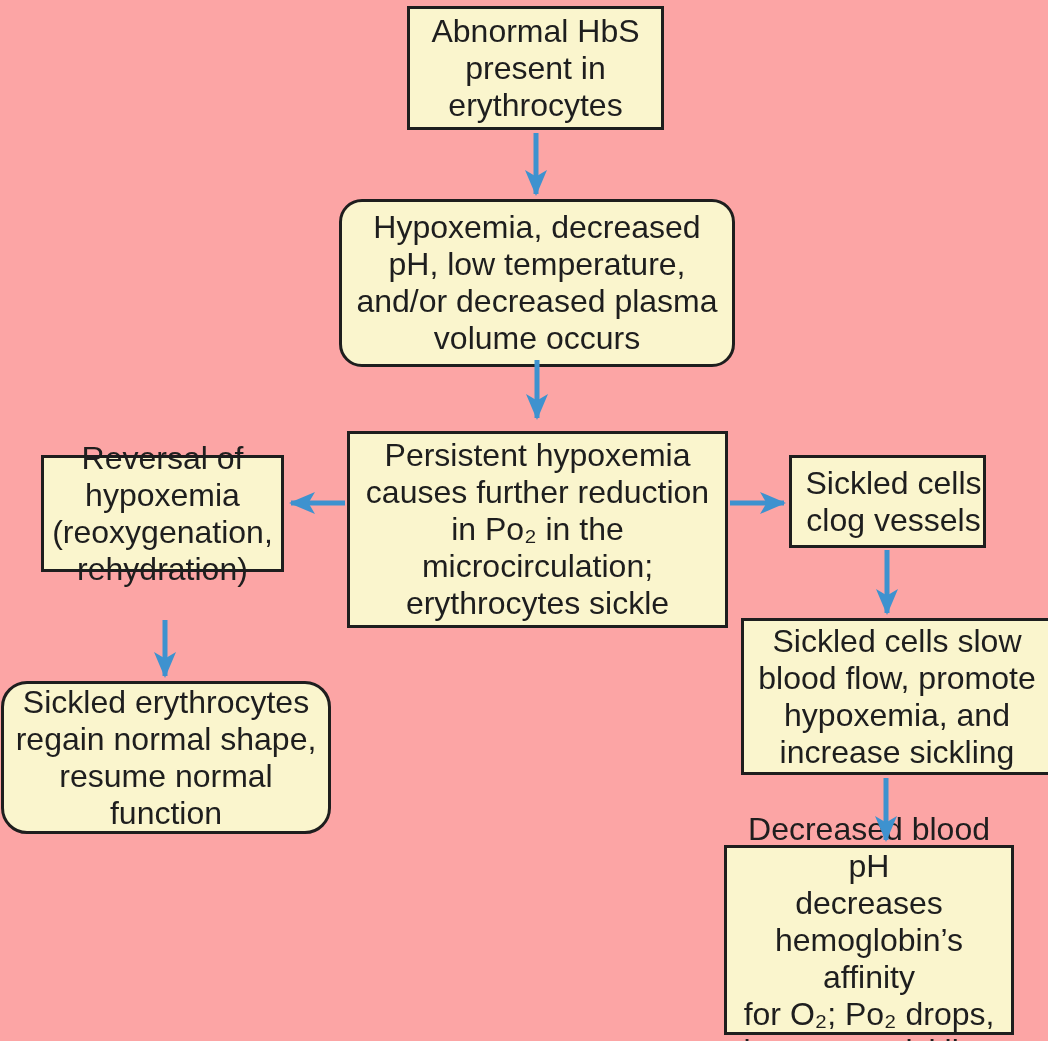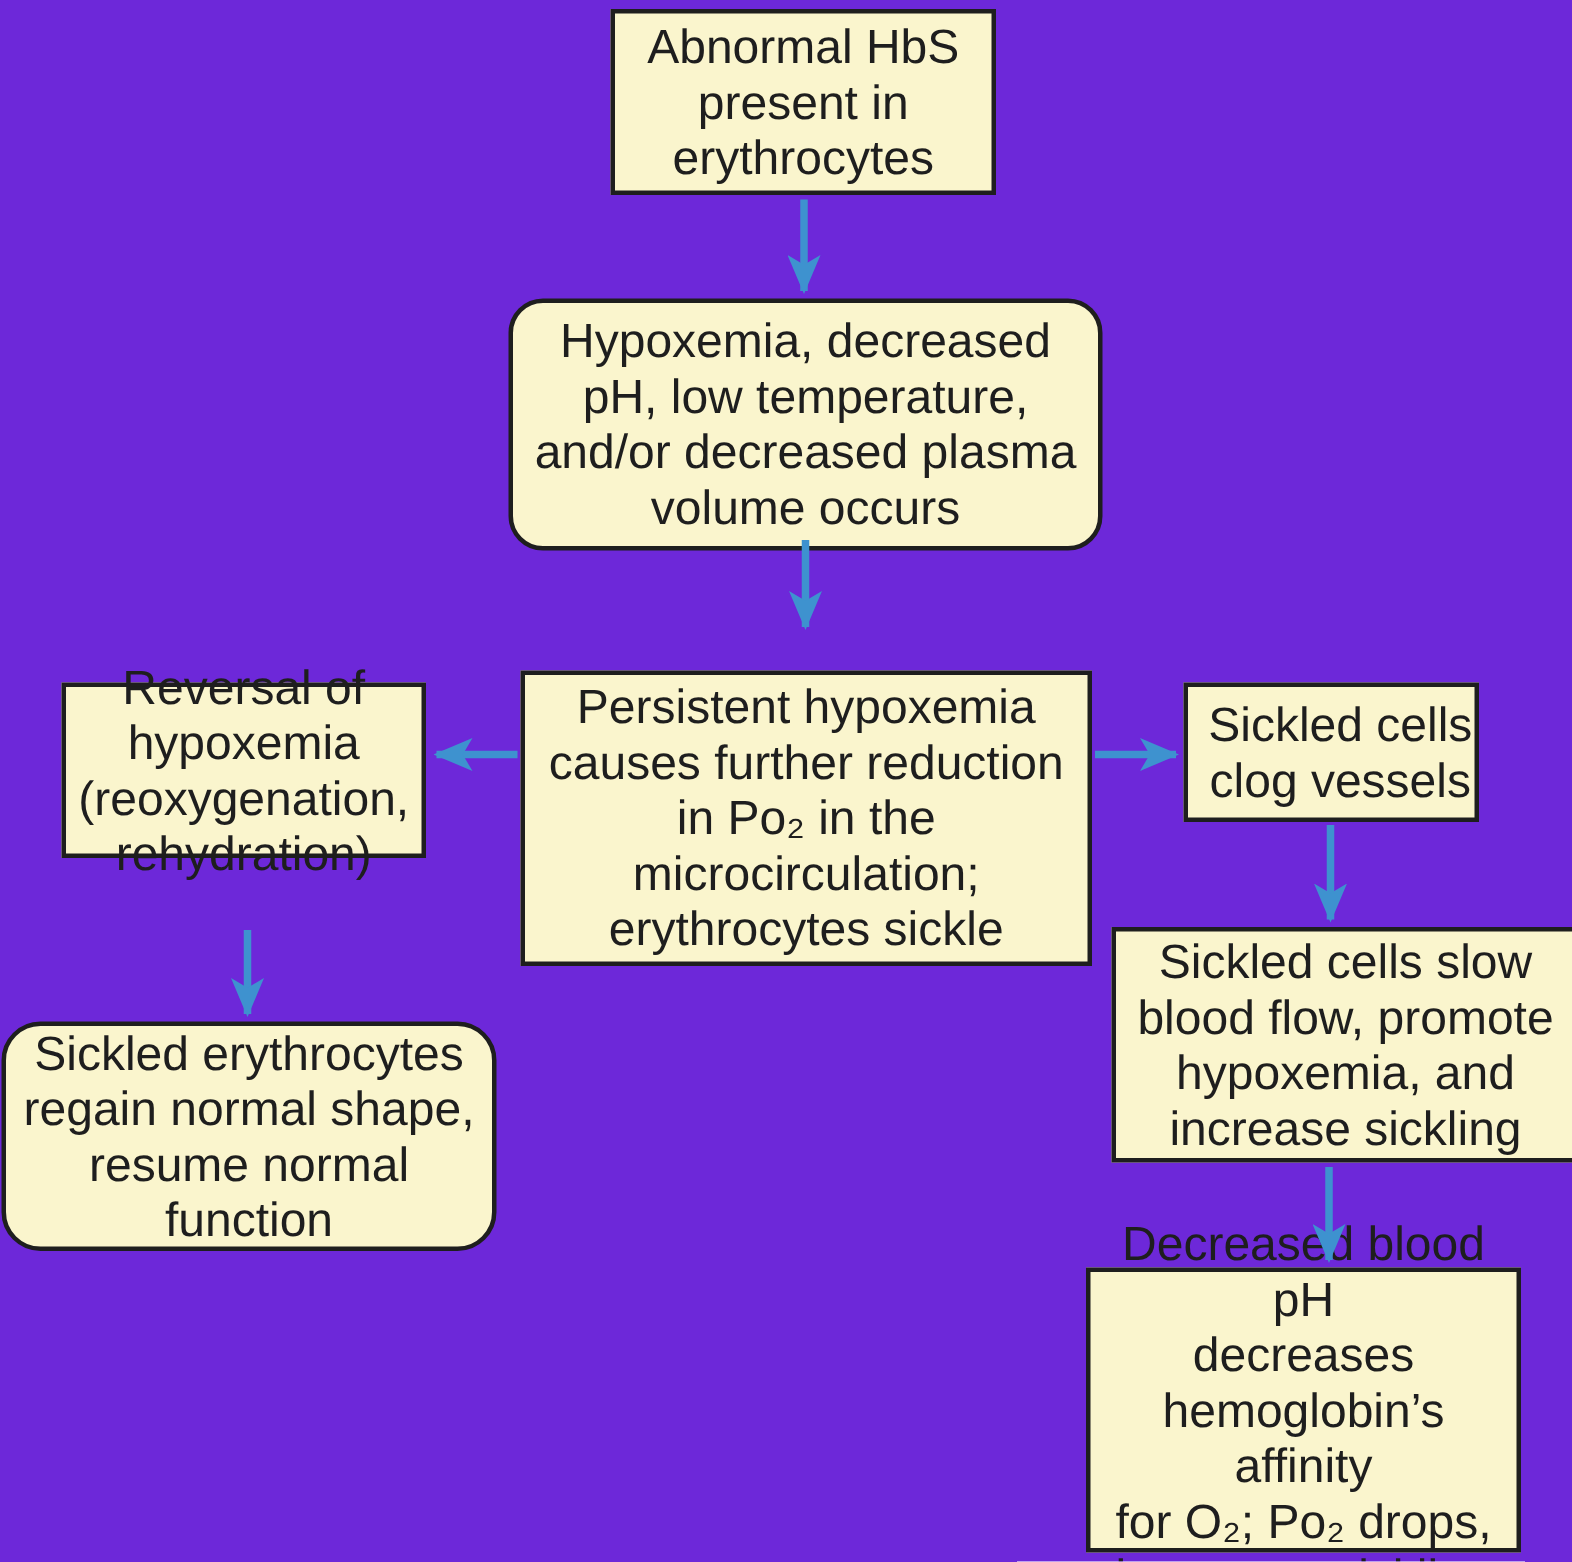--- a/index.html
+++ b/index.html
@@ -1,20 +1,20 @@
 <!DOCTYPE html>
 <html><head>
 <meta charset="utf-8">
 <style>
   html, body { margin: 0; padding: 0; background: #ffffff; }
   #stage {
     position: relative;
     width: 1048px;
     height: 1041px;
-    background: #6d28d9;
+    background: #fca5a5;
     overflow: hidden;
     font-family: "Liberation Sans", "DejaVu Sans", sans-serif;
   }
   .node {
     position: absolute;
     box-sizing: border-box;
     background: #faf5cd;
     border: 3px solid #1e1e1e;
     display: flex;
     align-items: center;
@@ -23,21 +23,21 @@
   }
   .node-text {
     white-space: pre-line;
     font-size: 32px;
     line-height: 37px;
     color: #1e1e1e;
   }
   
   #n-abnormal   { left: 407px; top: 6px;   width: 257px; height: 124px; }
   #n-triggers   { left: 339px; top: 199px; width: 396px; height: 168px; border-radius: 23px; }
-  #n-persistent { left: 347px; top: 447px; width: 381px; height: 197px; }
+  #n-persistent { left: 347px; top: 431px; width: 381px; height: 197px; }
   #n-reversal   { left: 41px;  top: 455px; width: 243px; height: 117px; }
   #n-regain     { left: 1px;   top: 681px; width: 330px; height: 153px; border-radius: 26px; }
   #n-clog       { left: 789px; top: 455px; width: 197px; height: 93px; padding-left: 12px;  }
   #n-slow       { left: 729px; top: 618px; width: 312px; height: 157px; margin-left: 12px; }
   #n-decreased  { left: 724px; top: 845px; width: 290px; height: 190px; }
 
   #arrows {
     position: absolute;
     left: 0; top: 0;
     width: 1048px;

